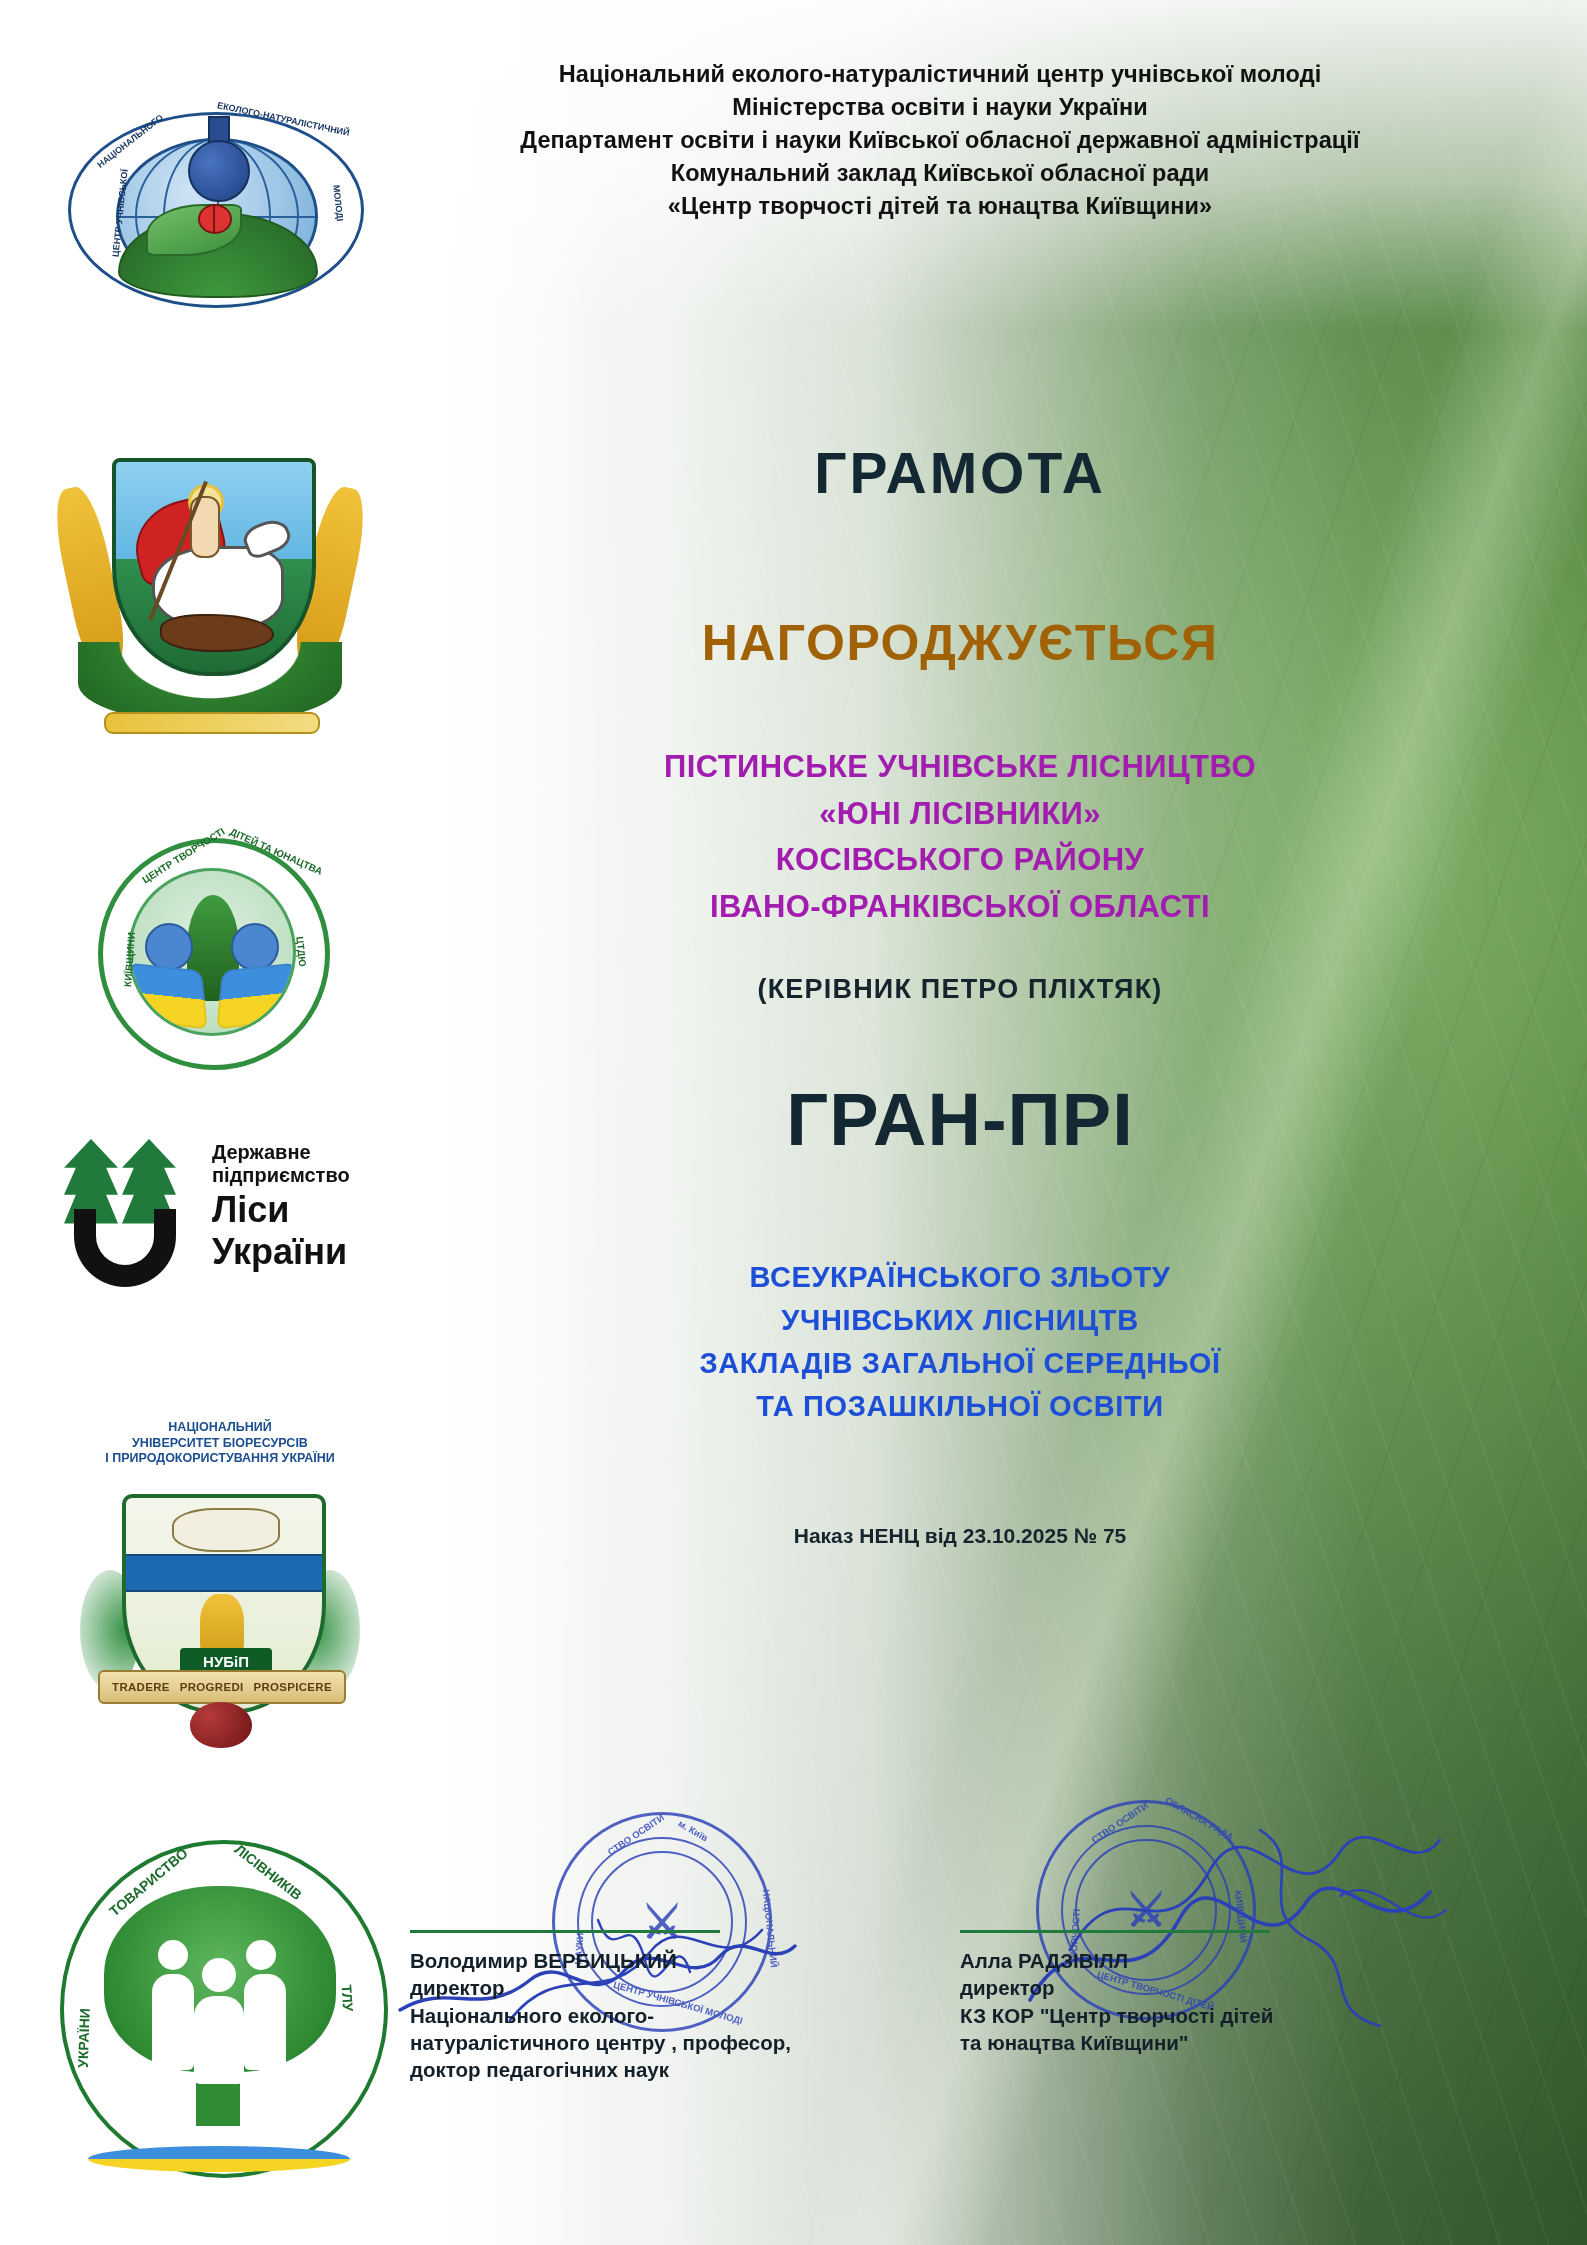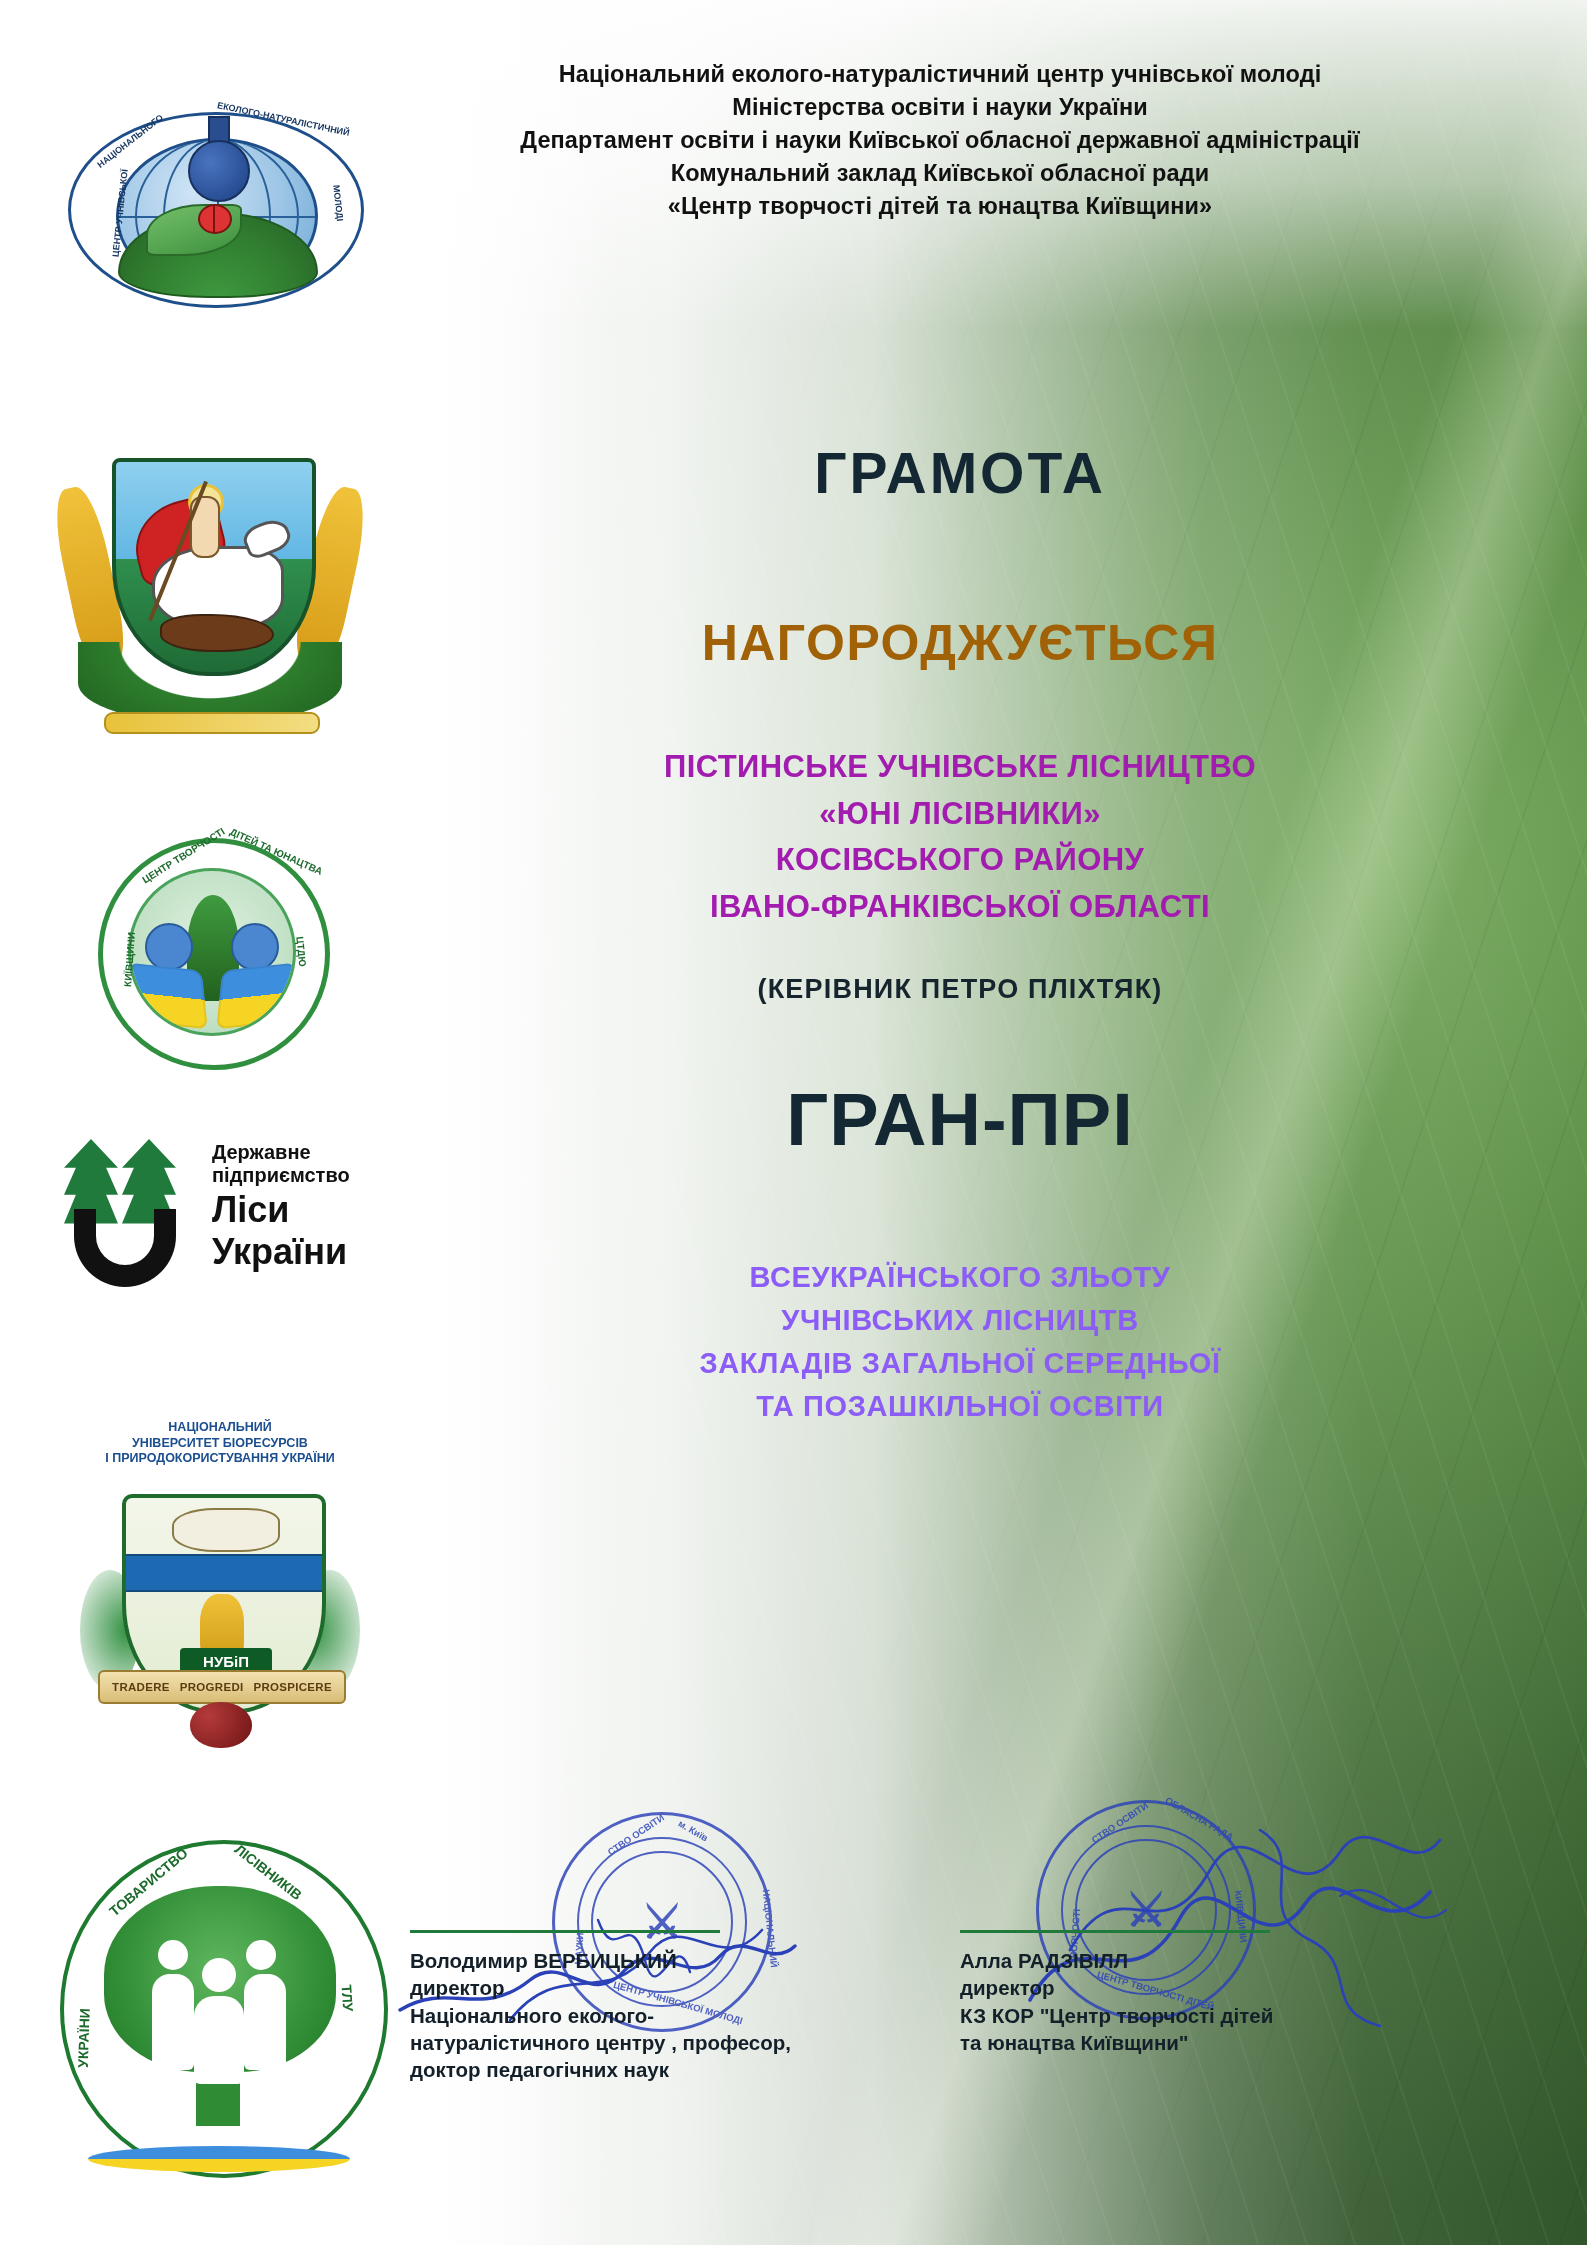--- a/index.html
+++ b/index.html
@@ -434,21 +434,21 @@
     font-weight: bold;
     letter-spacing: 1px;
     color: #142833;
   }
   .event {
     margin-top: 94px;
     font-size: 29px;
     font-weight: bold;
     line-height: 1.48;
     letter-spacing: 0.6px;
-    color: #8b5cf6;
+    color: #1d4ed8;
   }
   .order {
     margin-top: 96px;
     font-size: 21px;
     font-weight: bold;
     color: #16242e;
   }
 
   
   .sign-area {
@@ -652,20 +652,21 @@
       <div>ІВАНО-ФРАНКІВСЬКОЇ ОБЛАСТІ</div>
     </div>
     <div class="leader">(КЕРІВНИК ПЕТРО ПЛІХТЯК)</div>
     <div class="prize">ГРАН-ПРІ</div>
     <div class="event">
       <div>ВСЕУКРАЇНСЬКОГО ЗЛЬОТУ</div>
       <div>УЧНІВСЬКИХ ЛІСНИЦТВ</div>
       <div>ЗАКЛАДІВ ЗАГАЛЬНОЇ СЕРЕДНЬОЇ</div>
       <div>ТА ПОЗАШКІЛЬНОЇ ОСВІТИ</div>
     </div>
+    <div class="order">Наказ НЕНЦ від 23.10.2025 № 75</div>
   </div>
 
   <div class="stamp stamp1">
     <div class="inner-ring"></div>
     <div class="inner-ring2"></div>
     <div class="tryzub">⚔</div>
     <div class="stamp-words">
       <span class="s-1">СТВО ОСВІТИ</span>
       <span class="s-2">м. Київ</span>
       <span class="s-3">НАУКИ</span>

